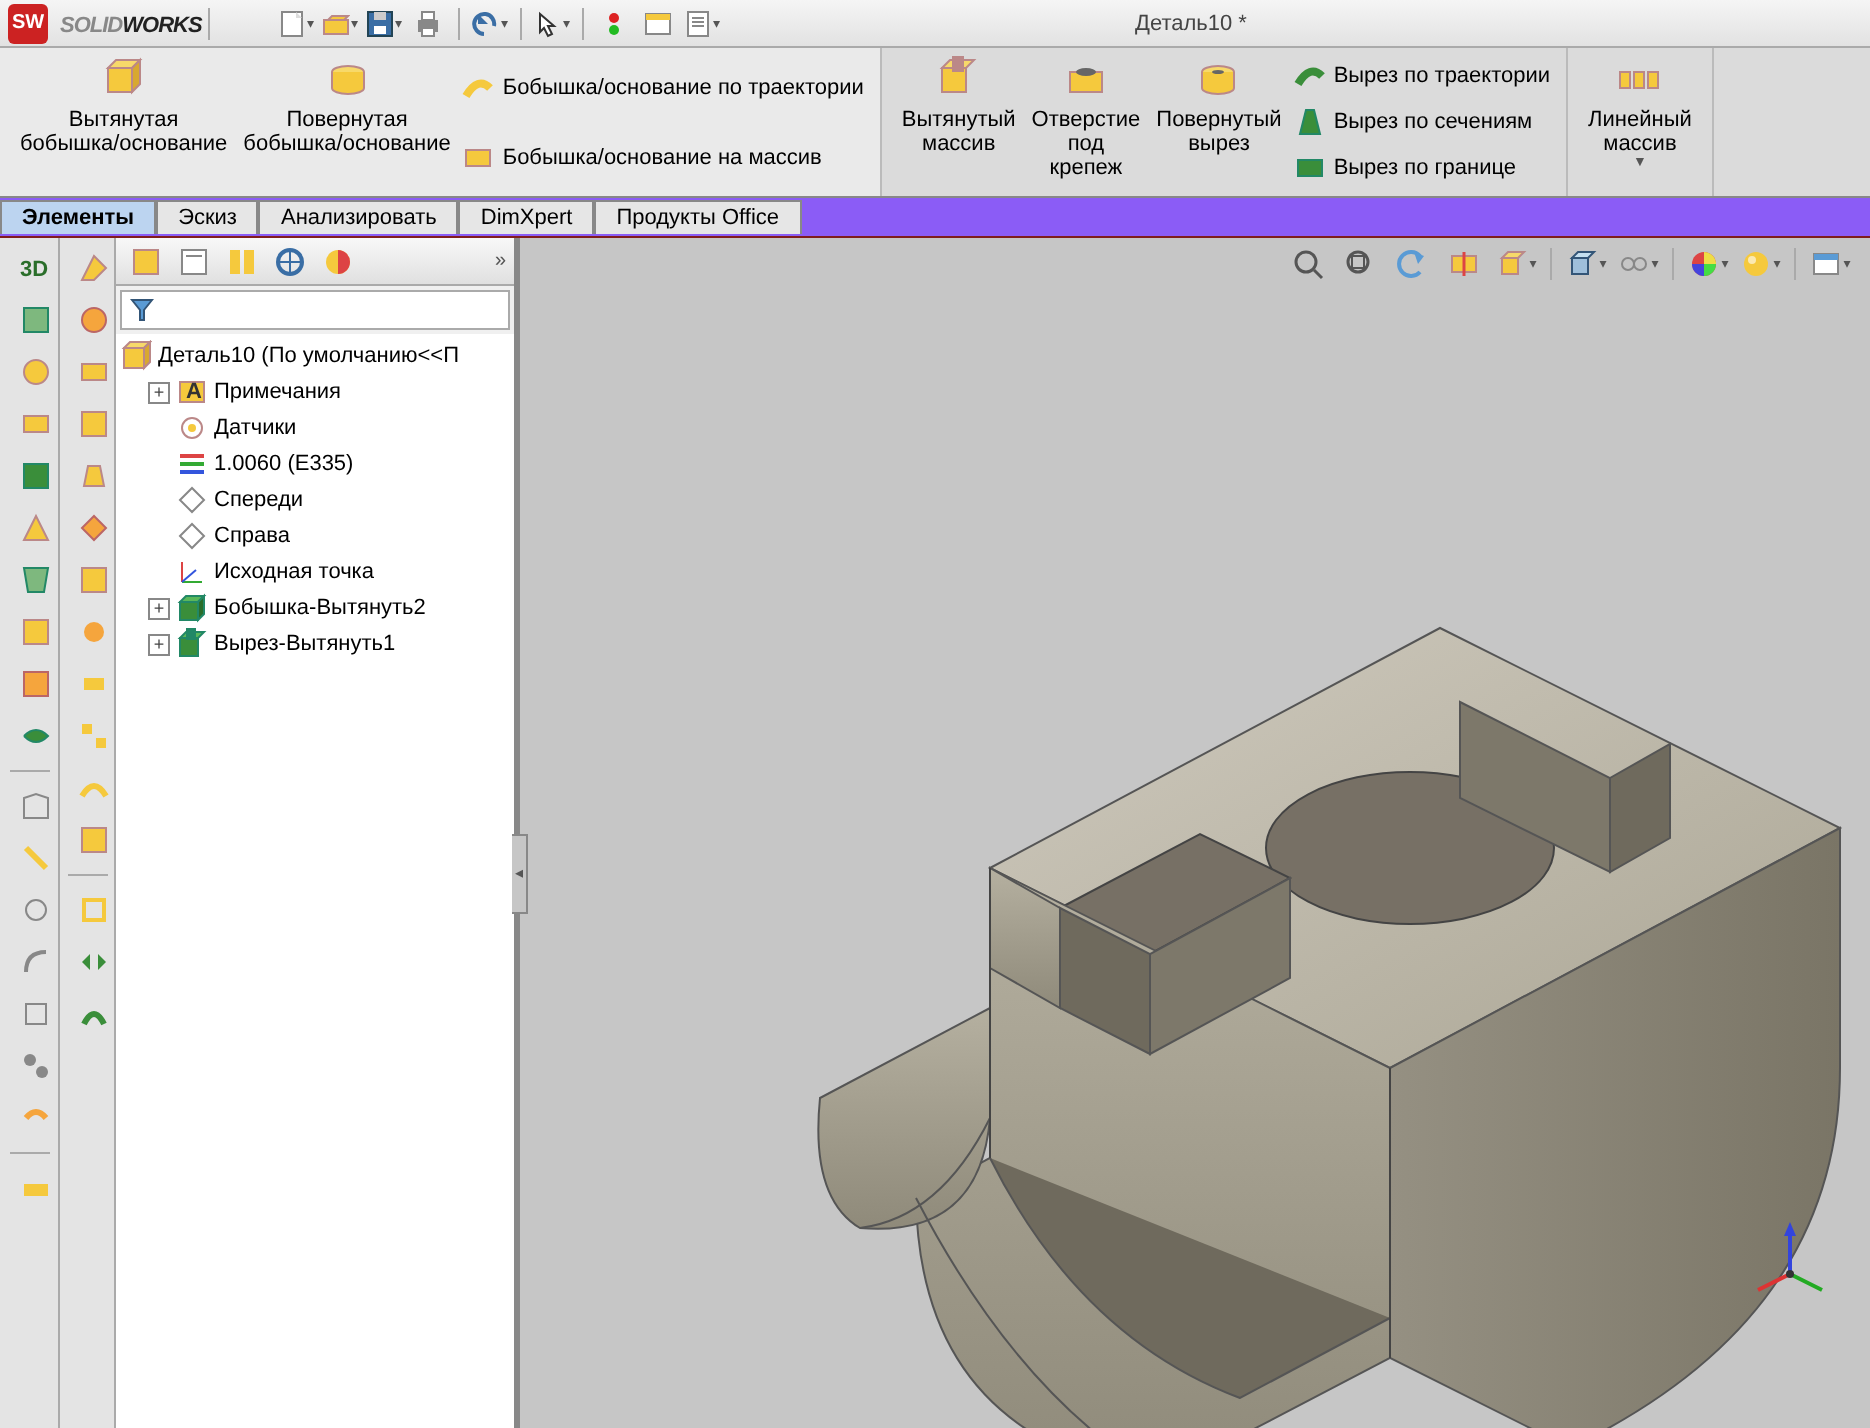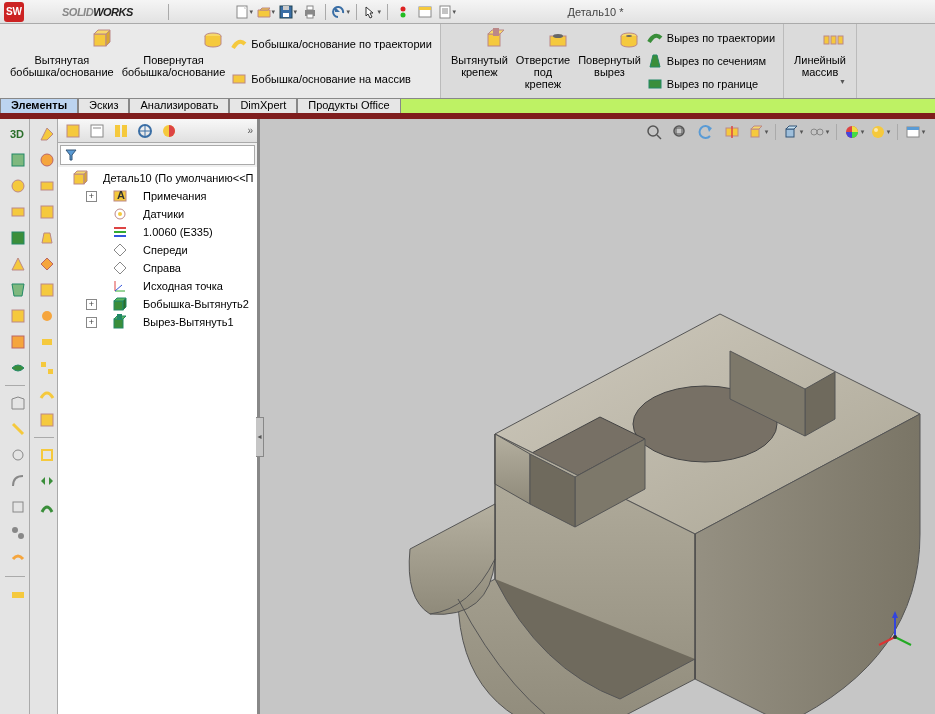--- a/index.html
+++ b/index.html
@@ -1,61 +1,61 @@
 <!DOCTYPE html>
 <html><head>
 <meta charset="utf-8">
 <style>
   * { box-sizing: border-box; margin: 0; padding: 0; font-family: Tahoma, Arial, sans-serif; font-size: 11px; }
   body { width: 935px; height: 714px; background: #c6c6c6; overflow: hidden; display: flex; flex-direction: column; }
 
   
-  .titlebar { height: 24px; background: linear-gradient(#f5f5f5,#e2e2e2); display: flex; align-items: center; border-bottom: 1px solid #aaa; gap: 32px; }
+  .titlebar { height: 24px; background: linear-gradient(#f5f5f5,#e2e2e2); display: flex; align-items: center; border-bottom: 1px solid #aaa; }
   .logo { width: 20px; height: 20px; margin: 0 4px; background: #c22; border-radius: 3px; display: flex; align-items: center; justify-content: center; color: #fff; font-weight: bold; font-size: 10px; }
   .brand { font-weight: bold; font-style: italic; letter-spacing: -0.5px; font-size: 13px; margin-left: 2px; }
   .brand .light { color: #888; }
   .brand .dark { color: #222; }
   .qat { display: flex; align-items: center; margin-left: 30px; gap: 2px; }
   .qbtn { width: 20px; height: 20px; display:flex; align-items:center; justify-content:center; border-radius:2px; }
   .sep { width:1px; height:16px; background:#aaa; margin:0 3px; }
   .drop::after { content:"▾"; font-size:7px; color:#555; margin-left:1px; }
   .title-text { position:absolute; left:50%; transform:translateX(100px); color:#444; }
 
   
   .ribbon { height: 75px; background: #dbdbdb; display: flex; border-bottom: 1px solid #888; position:relative; overflow:hidden; }
   .rgroup { border-right: 1px solid #bbb; padding: 2px 6px; display: flex; }
-  .bigbtn { display:flex; flex-direction:column; align-items:flex-end; justify-content:flex-start; padding: 2px 4px; text-align:center; line-height:1.1; border-radius:3px; }
+  .bigbtn { display:flex; flex-direction:column; align-items:center; justify-content:flex-start; padding: 2px 4px; text-align:center; line-height:1.1; border-radius:3px; }
   .bigicon { width:24px; height:24px; margin-bottom:2px; display:flex; align-items:center; justify-content:center; }
   .smallbtns { display:flex; flex-direction:column; justify-content:space-around; }
   .sbtn { display:flex; align-items:center; padding:1px 2px; border-radius:3px; white-space:nowrap; }
   .sicon { width:16px; height:16px; margin-right:4px; flex-shrink:0; }
   .rgroup.selected { background:#eaeaea; }
 
   
-  .tabbar { height: 20px; background:#bef264; display:flex; align-items:flex-end; border-bottom:6px solid #7f1d1d; }
+  .tabbar { height: 20px; background:#8b5cf6; display:flex; align-items:center; border-bottom:1px solid #7f1d1d; }
   .tab { padding: 2px 10px; border:1px solid #888; border-bottom:none; background:#e6e6e6; margin-right:0px; display:flex; align-items:center; }
   .tab.active { background:#bcd4f0; font-weight:bold; }
 
   
   .main { flex:1; display:flex; position:relative; }
 
   
   .vtoolbar { width: 30px; background:#e4e4e4; border-right:1px solid #aaa; display:flex; flex-direction:column; align-items:center; padding-top:4px; gap:4px; }
   .vtoolbar2 { width: 28px; background:#e4e4e4; border-right:1px solid #aaa; display:flex; flex-direction:column; align-items:center; padding-top:4px; gap:4px; }
   .tbtn { width:22px; height:22px; display:flex; align-items:center; justify-content:flex-end; border-radius:3px; }
   .vsep { width:20px; height:1px; background:#aaa; margin:2px 0; }
 
   
   .treepanel { width: 202px; background:#f0f0f0; border-right:3px solid #888; display:flex; flex-direction:column; }
   .treeheader { height:24px; background:linear-gradient(#f8f8f8,#e0e0e0); display:flex; align-items:center; padding:0 4px; gap:2px; border-bottom:1px solid #aaa; }
   .thbtn { width:22px; height:20px; display:flex; align-items:center; justify-content:center; border-radius:3px; }
   .chev { margin-left:auto; font-size:10px; color:#555; }
   .filter { height:20px; border:1px solid #aaa; margin:2px; background:#fff; display:flex; align-items:center; padding:0 4px; }
   .tree { flex:1; background:#fff; overflow:auto; padding:2px 0; }
-  .trow { display:flex; align-items:center; padding:1px 14px; gap:15px; white-space:nowrap; }
+  .trow { display:flex; align-items:center; padding:1px 2px; gap:3px; white-space:nowrap; }
   .exp { width:11px; height:11px; border:1px solid #888; display:flex; align-items:center; justify-content:center; font-size:9px; line-height:1; color:#444; flex-shrink:0; }
   .noexp { width:11px; flex-shrink:0; }
   .ticon { width:16px; height:16px; flex-shrink:0; }
   .ind1 { margin-left: 14px; }
 
   
   .viewport { flex:1; background:#c6c6c6; position:relative; }
   .viewtoolbar { position:absolute; top:2px; right:8px; display:flex; gap:2px; align-items:center; }
   .vwbtn { width:24px; height:22px; display:flex; align-items:center; justify-content:center; border-radius:3px; }
   .collapse-handle { position:absolute; left:-4px; top:50%; width:8px; height:40px; background:#c6c6c6; border:1px solid #888; border-left:none; display:flex; align-items:center; justify-content:center; font-size:8px; color:#555; }
@@ -185,21 +185,21 @@
   <div class="rgroup">
     <div class="bigbtn">
       <div class="bigicon">
           <svg width="24" height="24">
             <rect x="4" y="6" width="12" height="12" fill="#f5c93d" stroke="#b88"></rect>
             <path d="M4 6 L8 2 L20 2 L16 6 Z" fill="#f7d96a" stroke="#b88"></path>
             <rect x="9" y="0" width="6" height="8" fill="#b88"></rect>
           </svg>
         </div>
       <span style="white-space:pre-line">Вытянутый
-крепеж</span>
+массив</span>
     </div>
     <div class="bigbtn">
       <div class="bigicon">
           <svg width="24" height="24">
             <rect x="4" y="8" width="16" height="10" fill="#f5c93d" stroke="#b88"></rect>
             <ellipse cx="12" cy="8" rx="5" ry="2" fill="#666"></ellipse>
           </svg>
         </div>
       <span style="white-space:pre-line">Отверстие
 под

